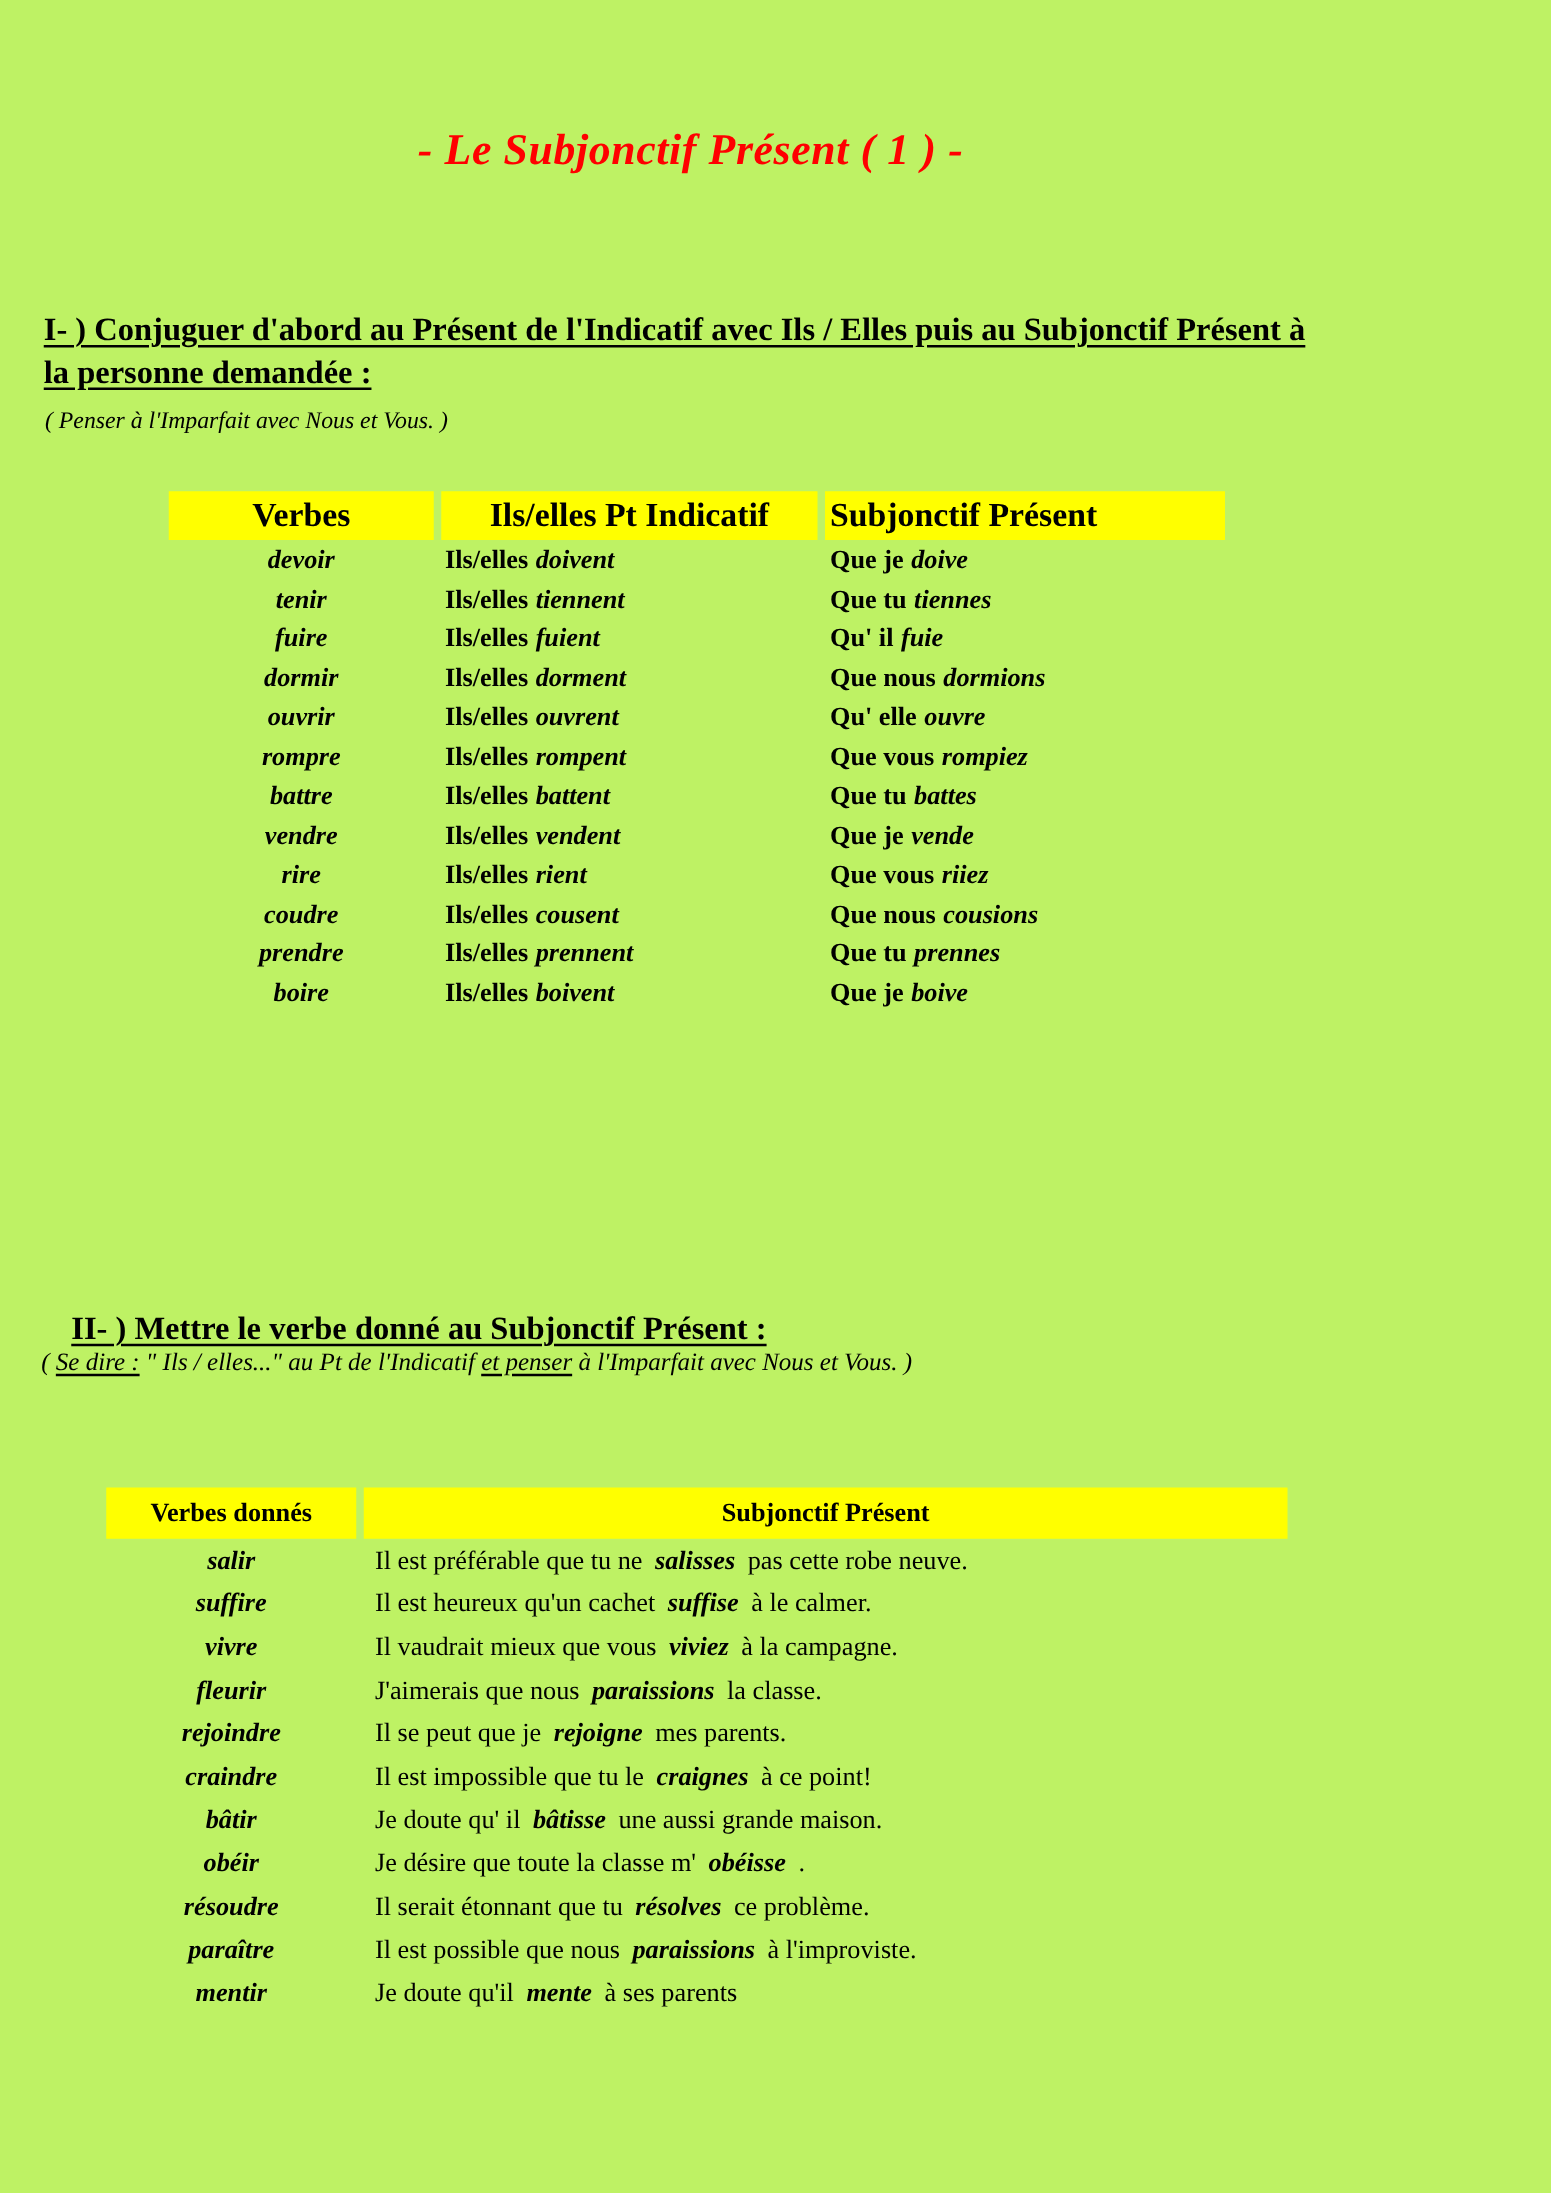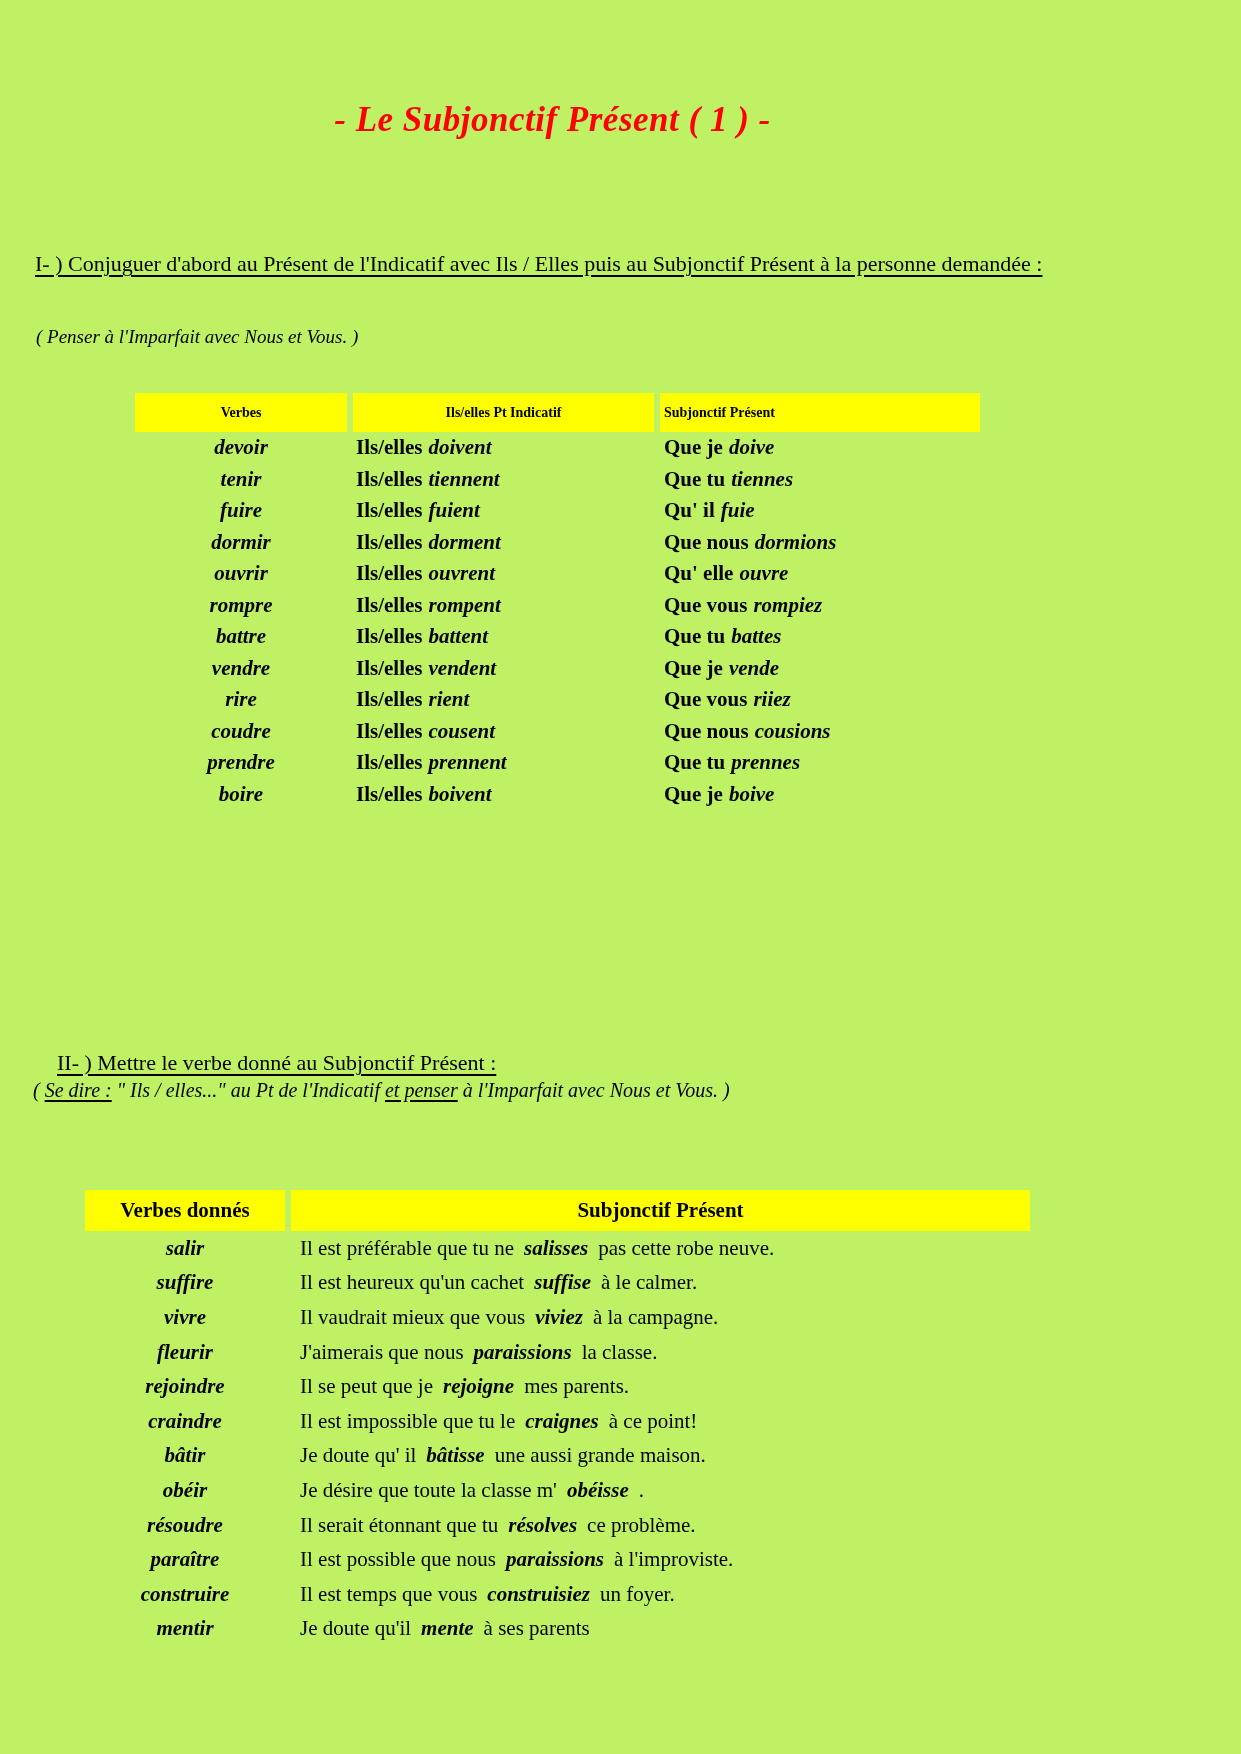--- a/index.html
+++ b/index.html
@@ -10,36 +10,36 @@
   }
   .page { position: absolute; top: 0; left: 0; width: 1241px; height: 1754px; background: #bef264; overflow: hidden; }
 
   .title {
     position: absolute; top: 100px; left: 0; width: 1105px;
     text-align: center; font-size: 35px; font-weight: bold; font-style: italic;
     color: #ff0000; letter-spacing: 0.5px;
   }
 
   .sec-heading {
-    font-weight: normal; font-size: 22px; line-height: 34px;
+    font-weight: bold; font-size: 26px; line-height: 34px;
     text-decoration: underline; text-decoration-thickness: 2px; text-underline-offset: 4px;
   }
   .h1pos { position: absolute; top: 247px; left: 35px; width: 1020px; }
   .h2pos { position: absolute; top: 1046px; left: 57px; }
 
   .note { font-style: italic; font-size: 20px; }
   .notepos1 { position: absolute; top: 326px; left: 36px; font-size: 19px; }
   .notepos2 { position: absolute; top: 1079px; left: 33px; }
   .u { text-decoration: underline; text-underline-offset: 3px; }
 
   .tbl { position: absolute; border-collapse: separate; border-spacing: 6px 0; }
   .tbl th { background: #ffff00; font-weight: bold; padding: 0; }
 
   .tbl1 { top: 393px; left: 129px; font-weight: bold; font-size: 21px; }
-  .tbl1 th { height: 39px; font-size: 14px; }
+  .tbl1 th { height: 39px; font-size: 27px; }
   .tbl1 td { height: 31.5px; padding: 0; }
   .tbl1 .c1 { width: 212px; text-align: center; }
   .tbl1 .c2 { width: 298px; }
   .tbl1 .c3 { width: 316px; }
   .tbl1 th.c2 { text-align: center; }
   .tbl1 th.c3 { text-align: left; padding-left: 4px; }
   .tbl1 td.c2 { text-align: left; padding-left: 3px; margin-top: 36px; }
   .tbl1 td.c3 { text-align: left; padding-left: 4px; }
 
   .tbl2 { top: 1190px; left: 79px; font-size: 21px; }
@@ -206,24 +206,20 @@
         <tr>
           <td class="d1 verb"><span>résoudre</span></td>
           <td class="d2"><span>Il serait étonnant que tu</span><span class="ans">résolves</span><span>ce problème.</span></td>
         </tr>
 
         <tr>
           <td class="d1 verb"><span>paraître</span></td>
           <td class="d2"><span>Il est possible que nous</span><span class="ans">paraissions</span><span>à l'improviste.</span></td>
         </tr>
 
-        <tr>
-          <td class="d1 verb"><span>construire</span></td>
-          <td class="d2"><span>Il est temps que vous</span><span class="ans">construisiez</span><span>un foyer.</span></td>
-        </tr>
 
         <tr>
           <td class="d1 verb"><span>mentir</span></td>
           <td class="d2"><span>Je doute qu'il</span><span class="ans">mente</span><span>à ses parents</span></td>
         </tr>
 
     </tbody>
   </table>
 
 </div>

